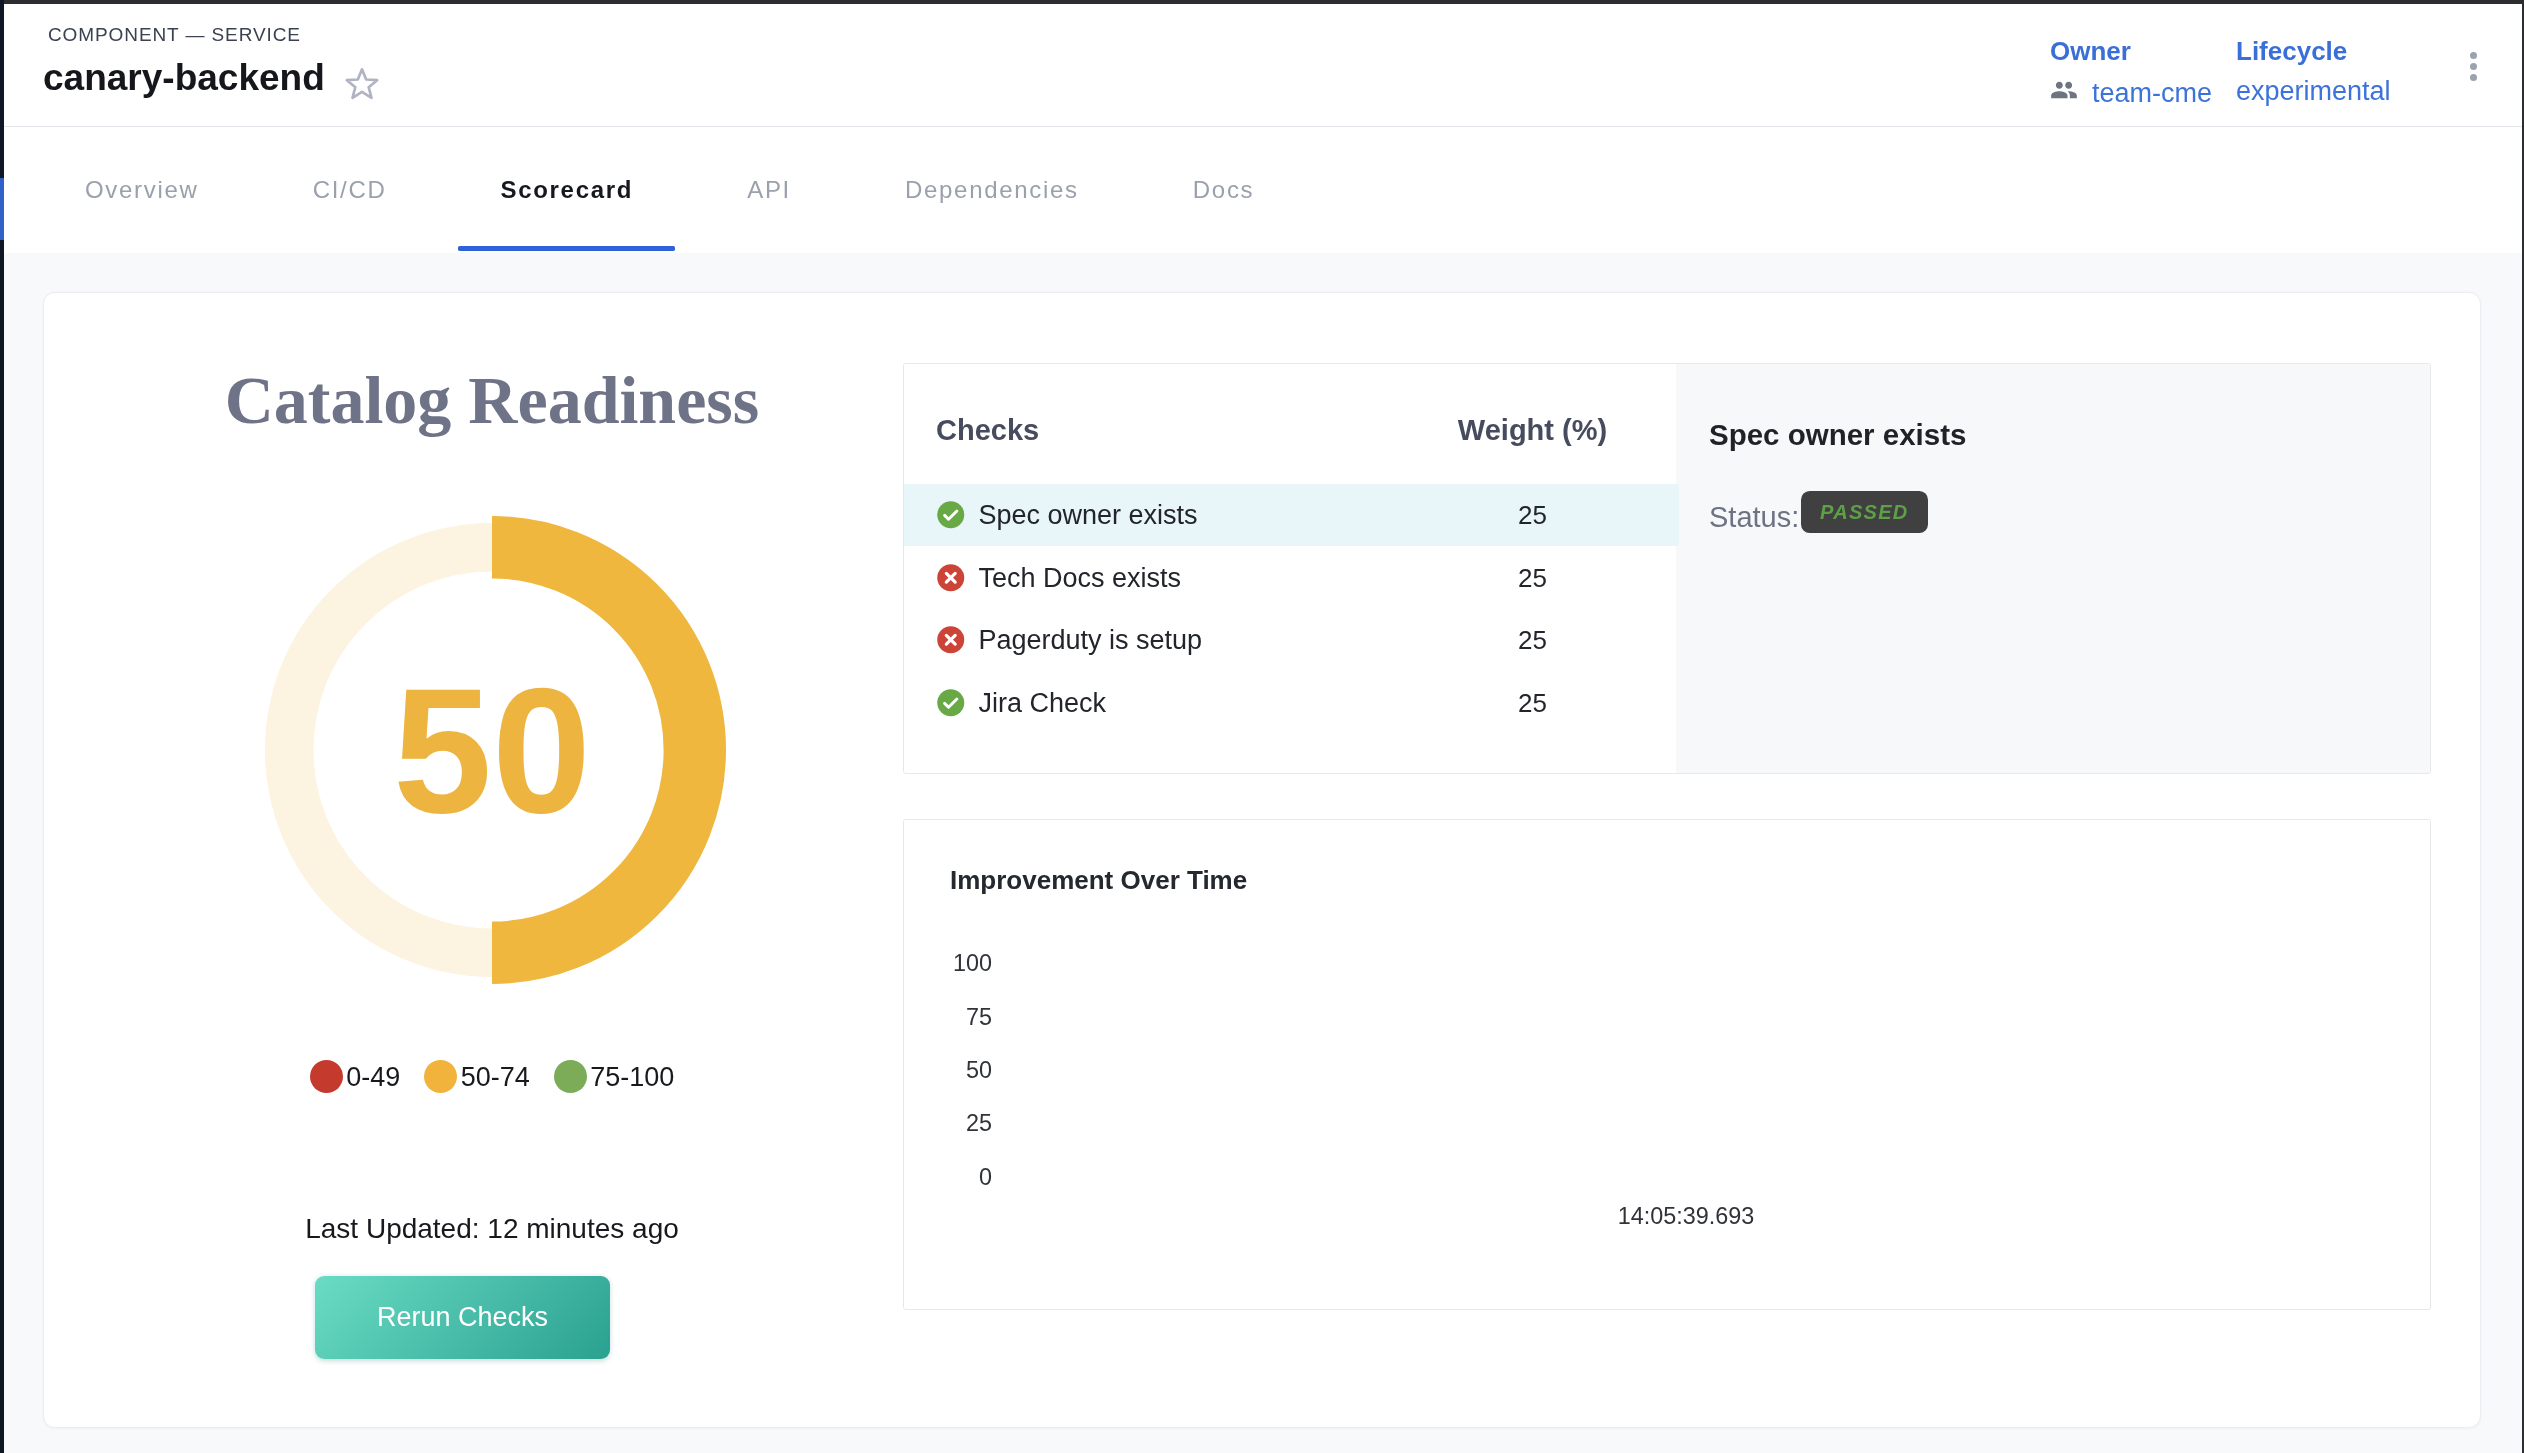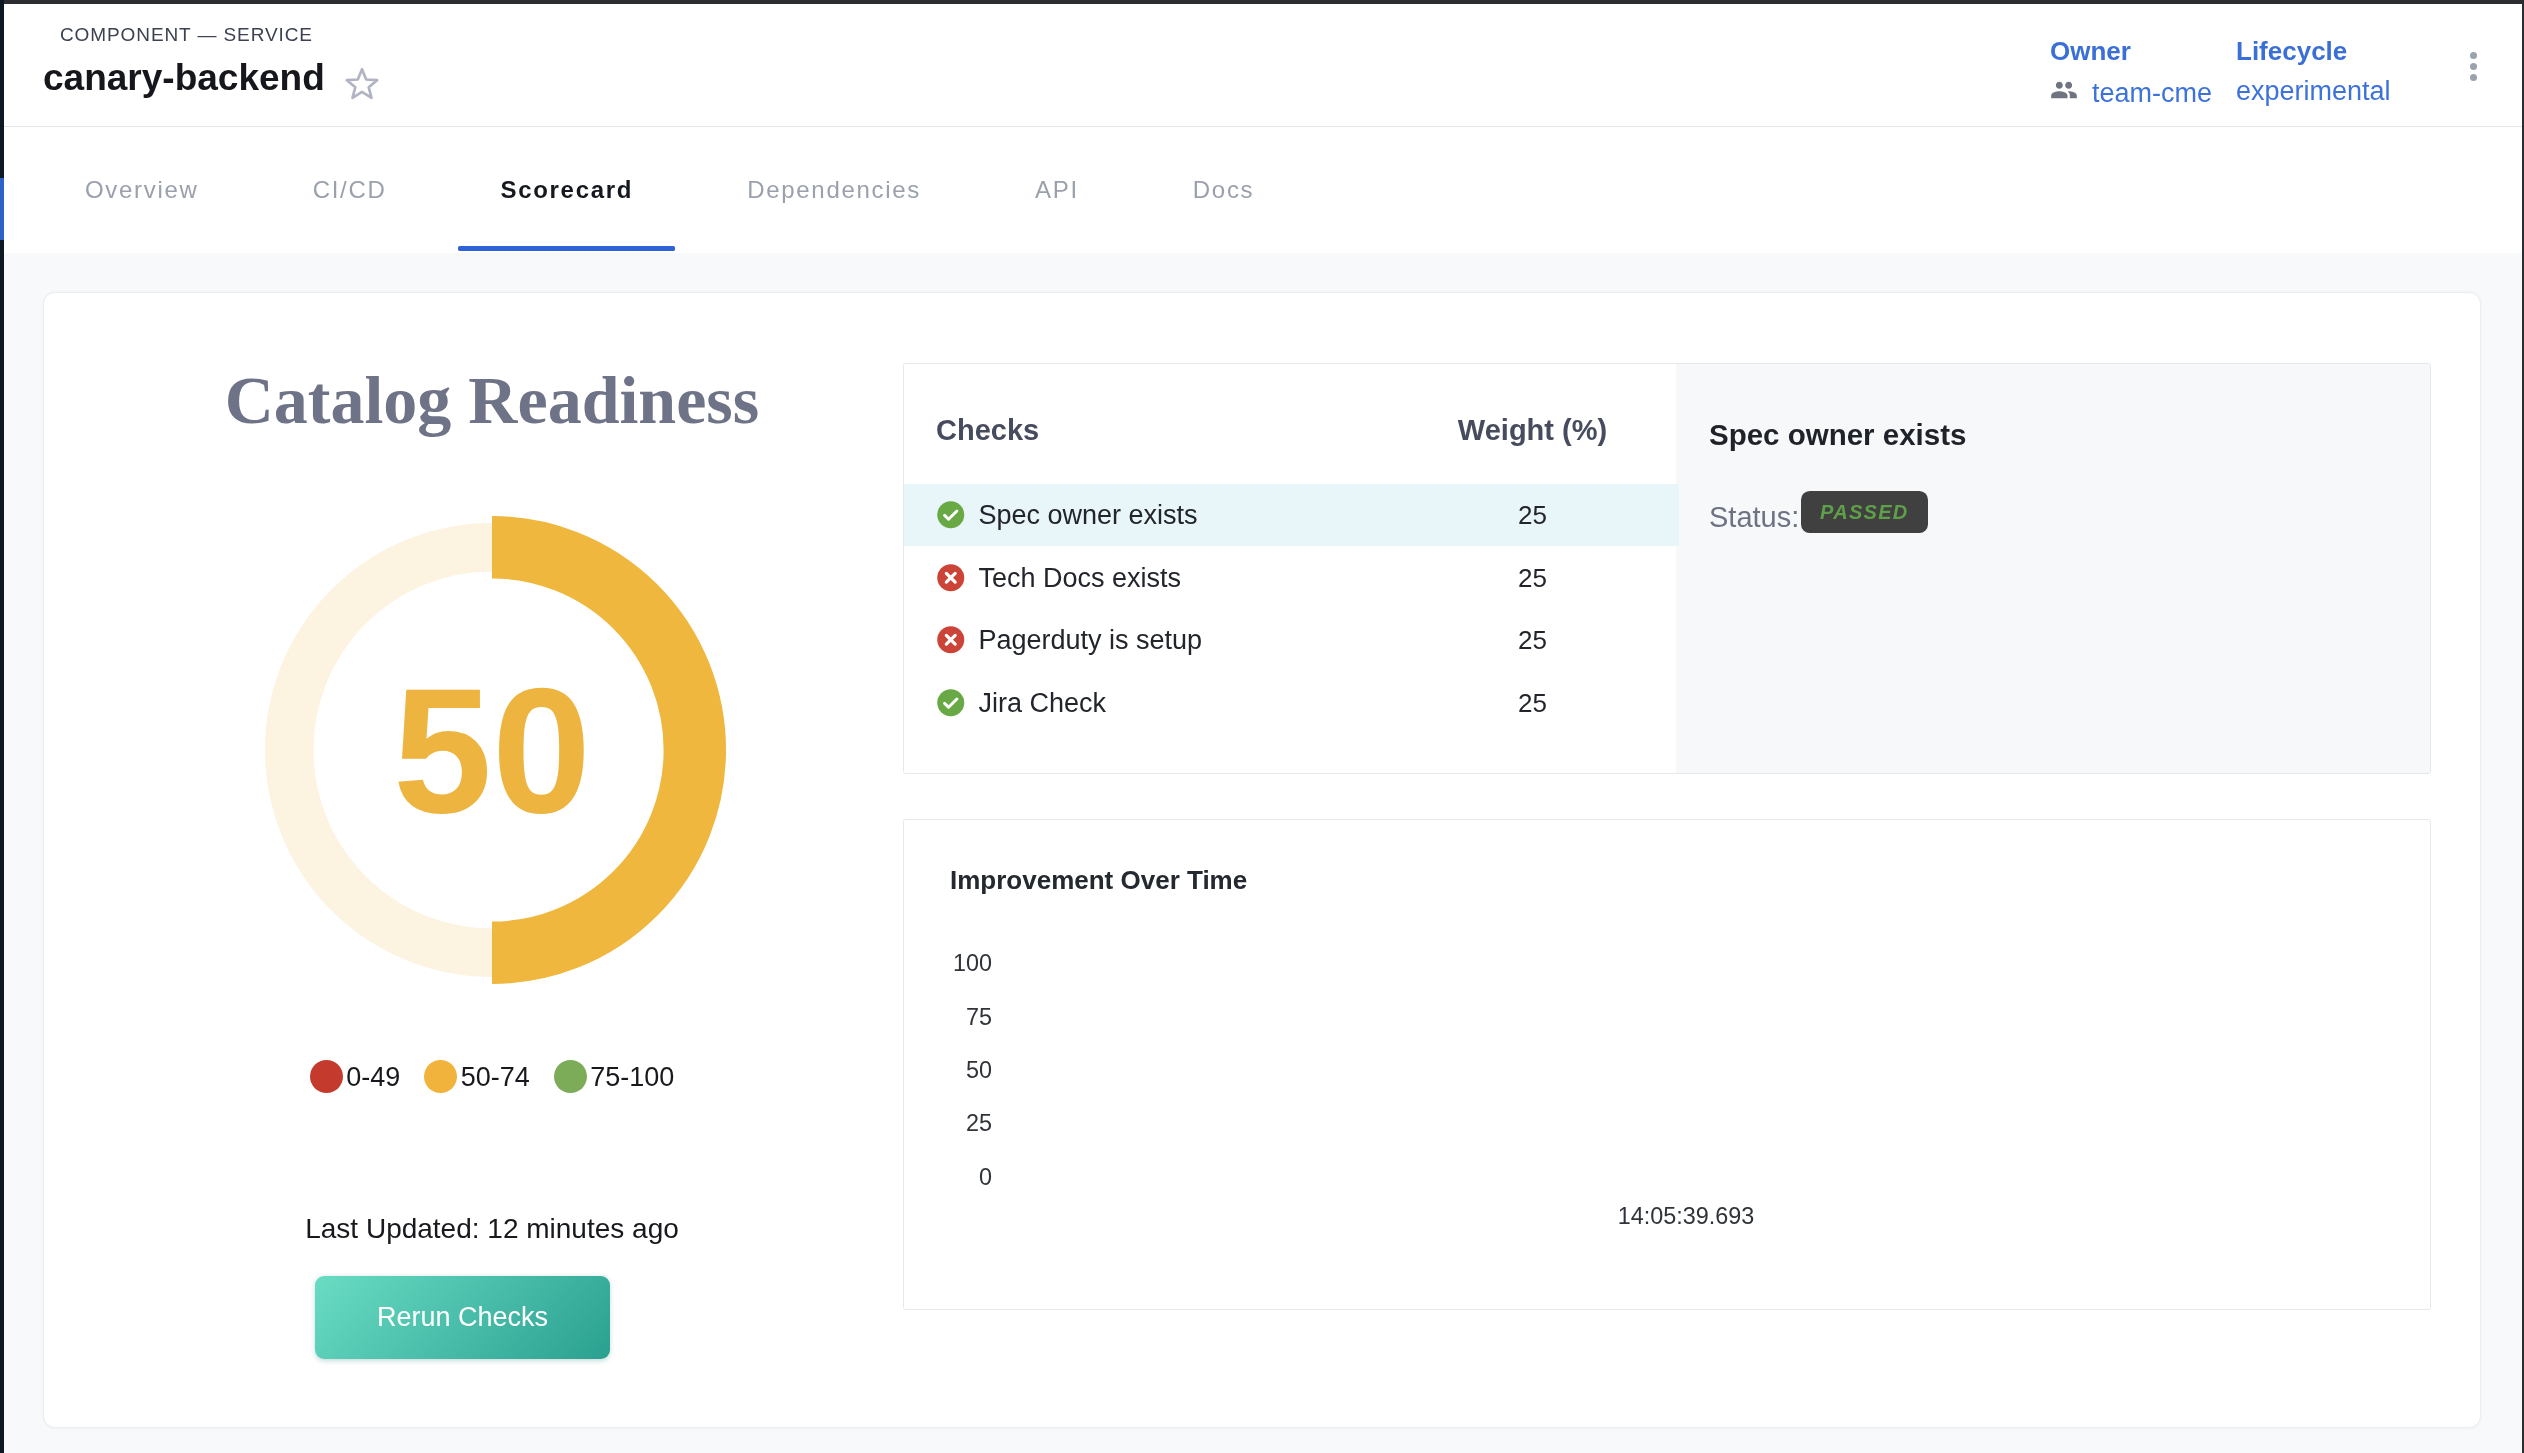--- a/index.html
+++ b/index.html
@@ -9,21 +9,21 @@
     font-family:"Liberation Sans", sans-serif; background:#f8f9fb;
   }
   
   .edge-top { position:absolute; left:0; top:0; width:100%; height:3.5px; background:#2c2d31; z-index:50; }
   .edge-left { position:absolute; left:0; top:0; width:3.5px; height:100%; background:#0e1724; z-index:50; }
   .edge-right { position:absolute; right:0; top:0; width:2.6px; height:100%; background:#2c2d31; z-index:50; }
   .edge-accent { position:absolute; left:0; top:178px; width:3.5px; height:62px; background:#2f62c8; z-index:51; }
 
   
   .page-header { position:absolute; left:0; top:0; width:100%; height:127px; background:#ffffff; border-bottom:1.7px solid #e3e5ea; }
-  .breadcrumb { position:absolute; left:60px; top:24px; font-size:19px; font-weight:500; letter-spacing:0.9px; color:#3a4150; }
+  .breadcrumb { position:absolute; left:48px; top:24px; font-size:19px; font-weight:500; letter-spacing:0.9px; color:#3a4150; }
   .entity-title { position:absolute; left:43px; top:57px; font-size:37px; font-weight:700; color:#15171c; }
   .star-btn { position:absolute; left:341px; top:64px; width:42px; height:42px; background:none; border:none; cursor:pointer; }
   .meta-block { position:absolute; top:36px; }
   .meta-owner { left:2050px; }
   .meta-lifecycle { left:2236px; }
   .meta-label { font-size:26px; font-weight:700; color:#3b6fd8; margin-bottom:8.7px; }
   .meta-value { font-size:27px; color:#3c72da; display:flex; align-items:center; gap:14px; }
   .kebab { position:absolute; left:2459px; top:42px; width:29.5px; height:49px; border:none; background:none; cursor:pointer;
            display:flex; flex-direction:column; align-items:center; justify-content:center; gap:4.3px; }
   .kebab i { width:7px; height:7px; border-radius:50%; background:#9aa2ad; }
@@ -125,22 +125,22 @@
     </button>
   </header>
 
   <nav class="tabs">
     <button class="tab">Overview</button>
     <button class="tab">CI/CD</button>
     <button class="tab active">
       <span>Scorecard</span>
       <span class="underline"></span>
     </button>
+    <button class="tab">API</button>
     <button class="tab">Dependencies</button>
-    <button class="tab">API</button>
     <button class="tab">Docs</button>
   </nav>
 
   <main class="main">
     <section class="board">
 
       <h2 class="catalog-title">Catalog Readiness</h2>
 
       <div class="donut-wrap">
         <svg width="468" height="468" viewBox="0 0 540 540">

